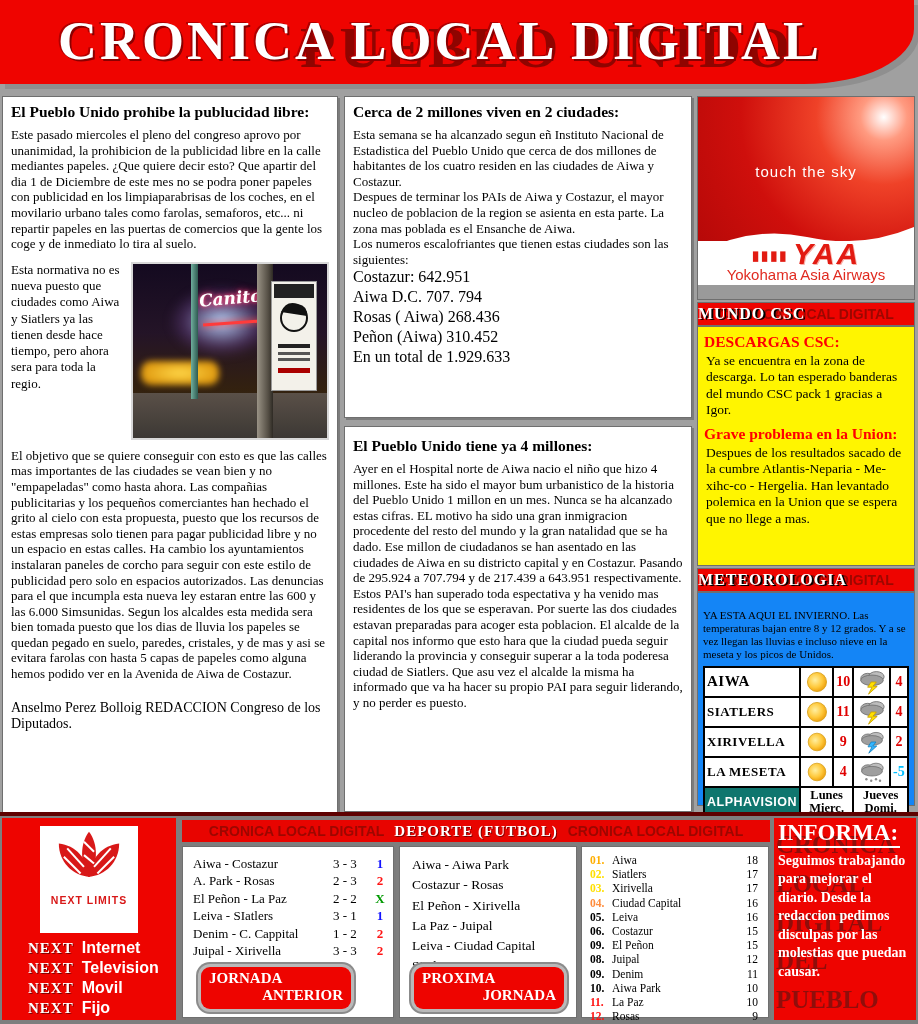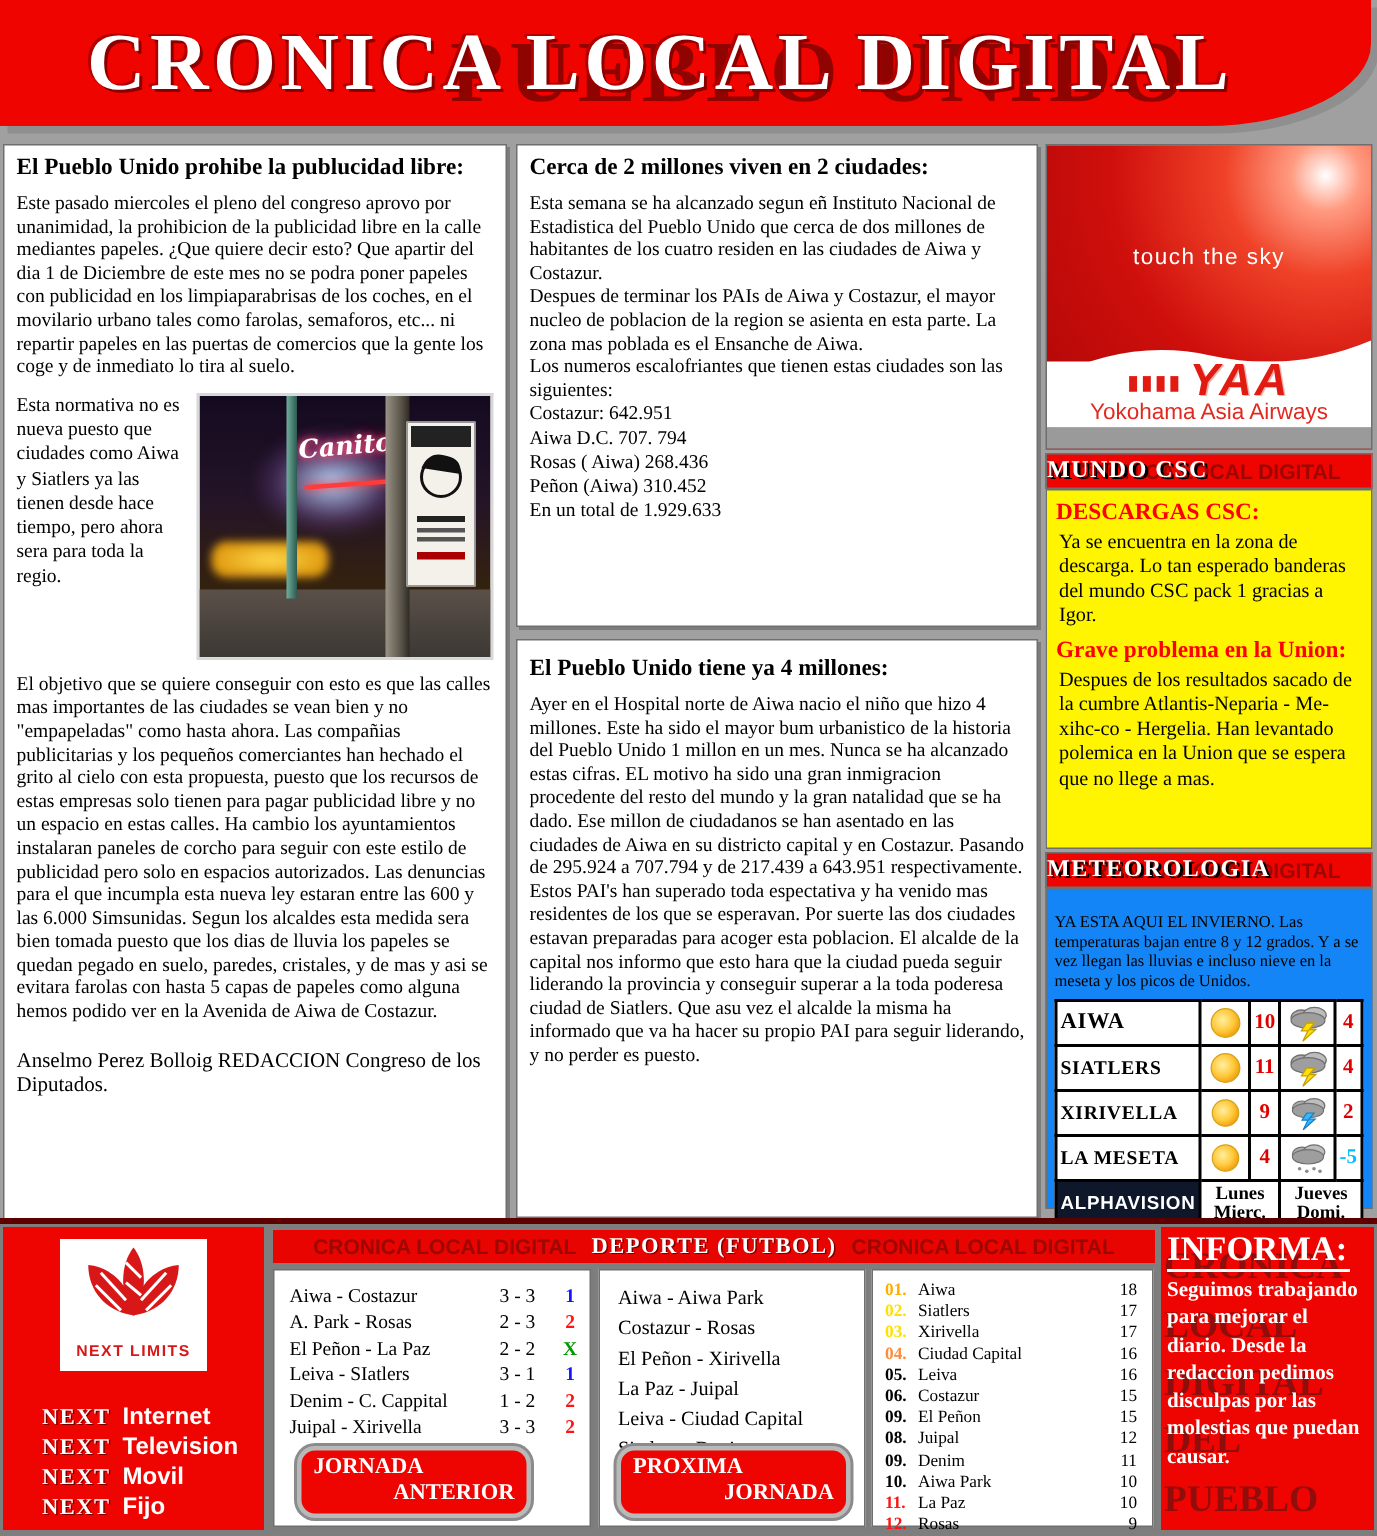--- a/index.html
+++ b/index.html
@@ -12,21 +12,21 @@
             font-weight:bold;font-size:58px;color:#8f0400;letter-spacing:4px;white-space:nowrap;}
   .masthead-title{position:absolute;left:58px;top:10px;font-family:"Liberation Serif",serif;
             font-weight:bold;font-size:54px;color:#ffffff;letter-spacing:3px;white-space:nowrap;
             text-shadow:2px 2px 0 #8a0000,-2px -1px 0 #b00000;}
   
   .panel{position:absolute;background:#ffffff;border:1px solid #6f6f6f;box-shadow:2px 2px 0 #7c7c7c;
          box-sizing:border-box;}
   .art{padding:6px 8px;color:#000;}
   .art h2{margin:0 0 6px 0;font-size:15.5px;font-weight:bold;}
   .art p{margin:0 0 10px 0;font-size:13px;line-height:1.2;}
-  .statline{font-size:13px;line-height:1.25;}
+  .statline{font-size:16px;line-height:1.25;}
   .byline{font-size:14px;margin-top:18px;}
   
   .lrow{display:flex;gap:6px;margin-bottom:8px;}
   .lrow .ltext{width:118px;font-size:13px;line-height:1.25;}
   .photo{position:relative;width:194px;height:174px;border:2px solid #d8d8d8;overflow:hidden;
          background:linear-gradient(#140a20 0%,#241427 40%,#33210f 72%,#3f3428 100%);flex:none;}
   .ph-glow{position:absolute;left:18%;top:12%;width:55%;height:42%;
            background:radial-gradient(closest-side,rgba(190,215,255,.95),rgba(120,80,160,.35) 70%,transparent);
            filter:blur(4px);}
   .ph-neon{position:absolute;left:34%;top:14%;transform:rotate(-5deg);color:#fff;
@@ -74,30 +74,30 @@
   .cscbox .red-head{color:#ff0000;font-weight:bold;font-size:15.5px;margin:2px 0;}
   .cscbox p{margin:1px 0 6px 2px;font-size:13.5px;line-height:1.22;}
   .meteobox{position:absolute;left:697px;top:592px;width:218px;height:214px;background:#1485f6;
       border:1px solid #6f6f6f;box-sizing:border-box;padding:4px 5px;}
   .meteo-intro{font-size:11px;line-height:1.18;color:#000;margin-top:12px;}
   .wtable{margin-top:5px;width:206px;border-collapse:collapse;background:#fff;}
   .wtable td{border:2px solid #000;padding:0 2px;height:28px;}
   .wcity{font-weight:bold;font-size:13px;letter-spacing:.5px;white-space:nowrap;width:86px;}
   .wico{width:34px;text-align:center;}
   .wtemp{width:16px;color:#e00000;font-weight:bold;font-size:14px;text-align:center;}
-  .wbrand{background:#0f172a;color:#fff;font-family:"Liberation Sans",sans-serif;
+  .wbrand{background:#0f766e;color:#fff;font-family:"Liberation Sans",sans-serif;
       font-weight:bold;font-size:12.5px;text-align:right;letter-spacing:.5px;}
   .wday{font-size:12.5px;font-weight:bold;line-height:1.05;text-align:center;}
   .w-ic{display:block;margin:0 auto;}
   
   .footer-band{position:absolute;left:0;top:812px;width:918px;height:212px;background:#7e7e7e;
       border-top:4px solid #5e0000;box-sizing:border-box;}
   .nextbox{position:absolute;left:2px;top:818px;width:174px;height:202px;background:#ee0400;
       padding:4px 0 0 0;box-sizing:border-box;}
-  .next-logo-card{width:98px;height:88px;background:#fff;margin:4px auto 22px auto;text-align:center;
+  .next-logo-card{width:98px;height:107px;background:#fff;margin:4px auto 6px auto;text-align:center;
       padding-top:4px;box-sizing:border-box;}
   .next-logo-caption{color:#d81818;font-family:"Liberation Sans",sans-serif;font-weight:bold;
       font-size:10.5px;letter-spacing:1px;margin-top:-2px;}
   .next-item{display:flex;align-items:baseline;gap:8px;padding-left:26px;margin:2px 0;}
   .next-brand{color:#fff;font-family:"Liberation Serif",serif;font-weight:bold;font-size:15px;
       letter-spacing:1px;text-shadow:1px 1px 0 #7a0000;}
   .next-label{color:#fff;font-family:"Liberation Sans",sans-serif;font-weight:bold;font-size:16px;}
   .next-tagline{color:#fff;font-family:"Liberation Sans",sans-serif;font-weight:bold;font-size:12.5px;
       padding:6px 0 0 8px;line-height:1.25;}
   .sportsbar{position:absolute;left:182px;top:820px;width:588px;height:22px;background:#e80400;

